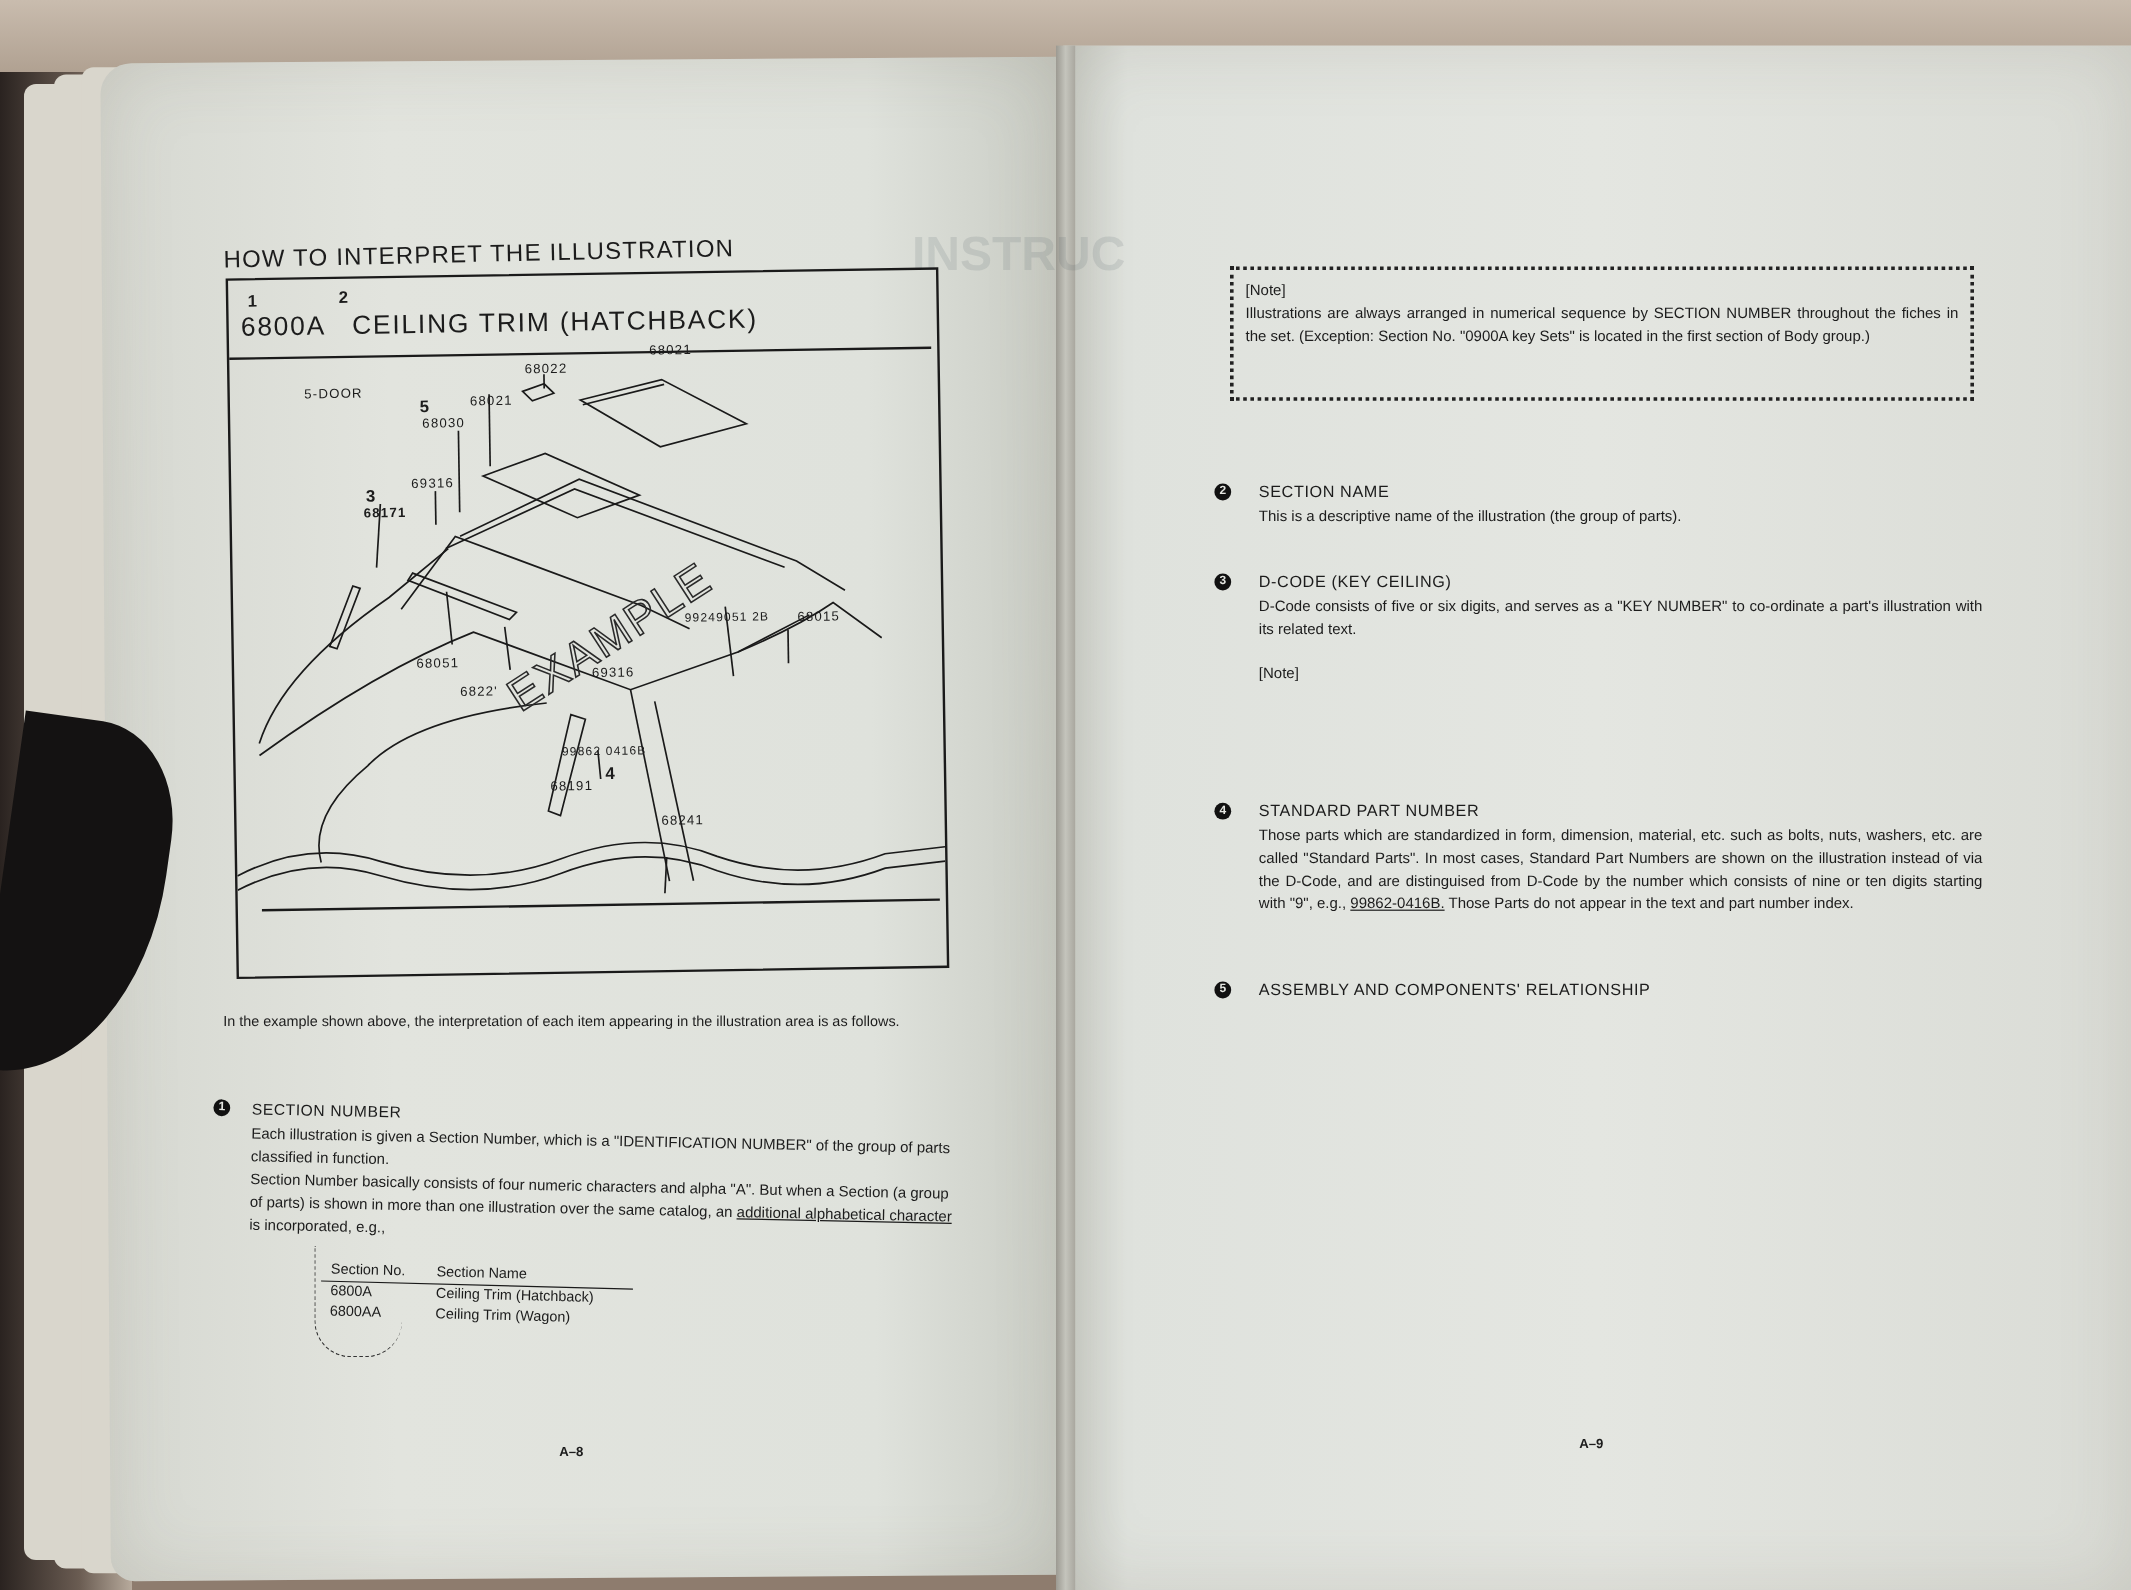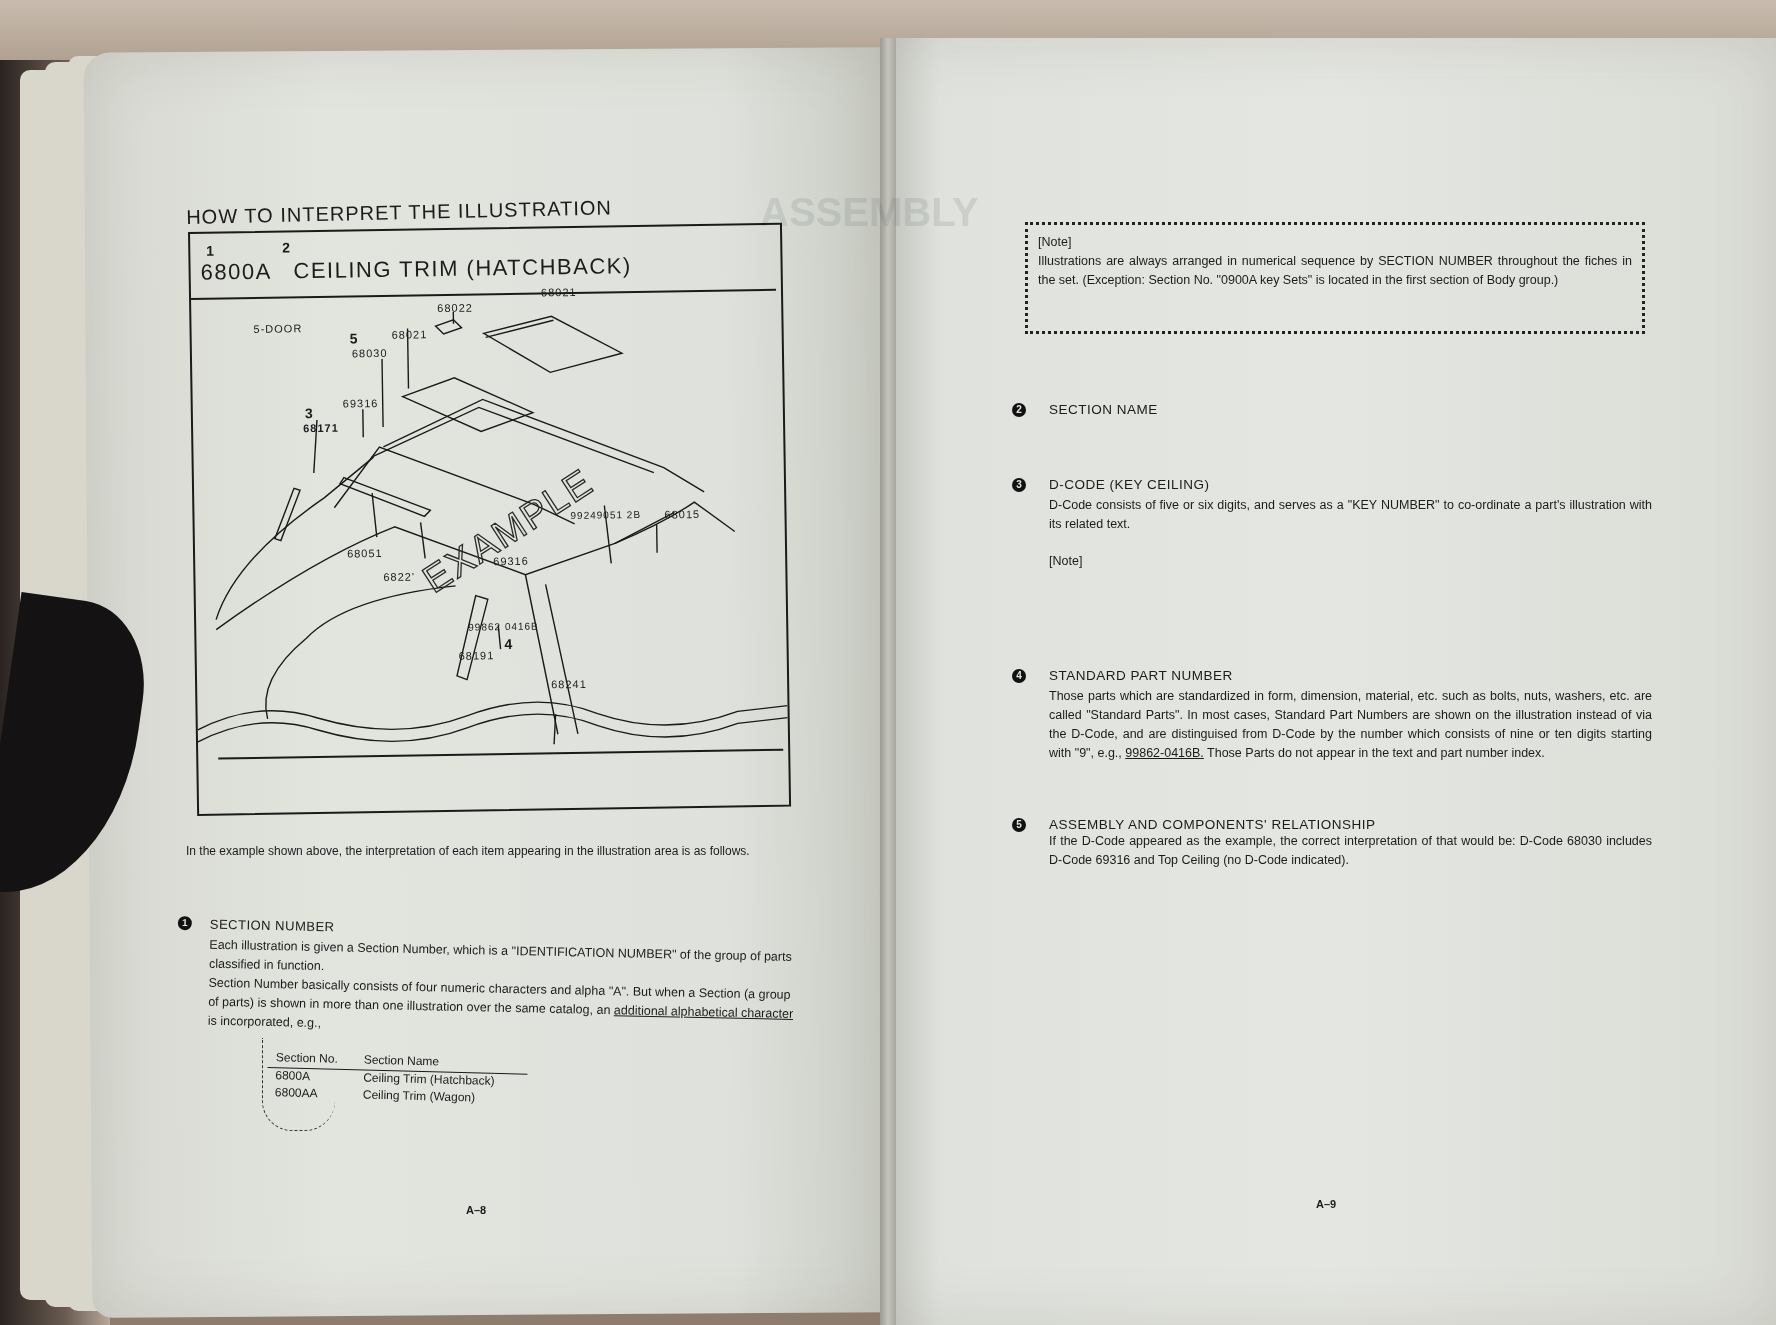--- a/index.html
+++ b/index.html
@@ -123,21 +123,21 @@
 <div class="backdrop-top"></div>
 <div class="backdrop-left"></div>
 <div class="stack-edge" style="left:20px;top:70px;width:70px;height:1230px;"></div>
 <div class="stack-edge" style="left:45px;top:62px;width:50px;height:1245px;"></div>
 <div class="stack-edge" style="left:68px;top:56px;width:30px;height:1255px;"></div>
 
 <div class="page page-left"></div>
 <div class="page page-right"></div>
 <div class="gutter"></div>
 
-<div class="ghost" style="left:760px;top:190px;">ASSEMBLY</div>
+<div class="ghost" style="left:760px;top:190px;">INSTRUC</div>
 
 <div class="lp-heading">HOW TO INTERPRET THE ILLUSTRATION</div>
 
 <div class="illus-box">
   <span class="callout" style="left:16px;top:10px;">1</span>
   <span class="callout" style="left:92px;top:8px;">2</span>
   <div class="illus-title" style="top:26px;">
     <span>6800A</span>
     &nbsp;
     <span>CEILING TRIM (HATCHBACK)</span>
@@ -239,20 +239,21 @@
 <div class="page-num" style="left:466px;top:1204px;">A–8</div>
 
 <div class="note-box">
   <div>[Note]</div>
   <div style="text-align:justify;">Illustrations are always arranged in numerical sequence by SECTION NUMBER throughout the fiches in the set. (Exception: Section No. "0900A key Sets" is located in the first section of Body group.)</div>
 </div>
 
 <div class="rp-section" style="top:402px;">
   <span class="sec-num">2</span>
   <div class="sec-head">SECTION NAME</div>
+  <div class="sec-body">This is a descriptive name of the illustration (the group of parts).</div>
 </div>
 
 <div class="rp-section" style="top:477px;">
   <span class="sec-num">3</span>
   <div class="sec-head">D-CODE (KEY CEILING)</div>
   <div class="sec-body">D-Code consists of five or six digits, and serves as a "KEY NUMBER" to co-ordinate a part's illustration with its related text.</div>
   <div class="sec-body sub-note">[Note]</div>
 </div>
 
 <div class="rp-section" style="top:668px;">
@@ -261,18 +262,17 @@
   <div class="sec-body">
     <span>Those parts which are standardized in form, dimension, material, etc. such as bolts, nuts, washers, etc. are called "Standard Parts". In most cases, Standard Part Numbers are shown on the illustration instead of via the D-Code, and are distinguised from D-Code by the number which consists of nine or ten digits starting with "9", e.g.,</span>
     <span class="underline">99862-0416B.</span>
     <span>Those Parts do not appear in the text and part number index.</span>
   </div>
 </div>
 
 <div class="rp-section" style="top:817px;">
   <span class="sec-num">5</span>
   <div class="sec-head">ASSEMBLY AND COMPONENTS' RELATIONSHIP</div>
-  <div class="sec-body" style="margin-top:0;">If the D-Code appeared as the example, the correct interpretation of that would be: D-Code 68030 includes D-Code 69316 and Top Ceiling (no D-Code indicated).</div>
 </div>
 
 <div class="page-num" style="left:1316px;top:1198px;">A–9</div>
 
 <div class="thumb"></div>
 
 </body></html>

